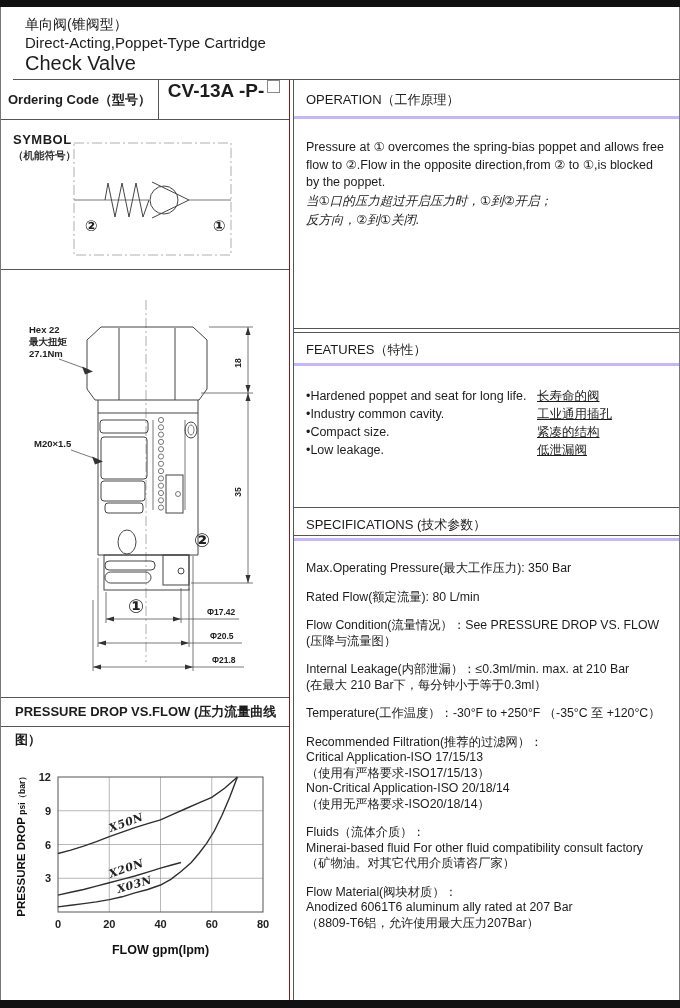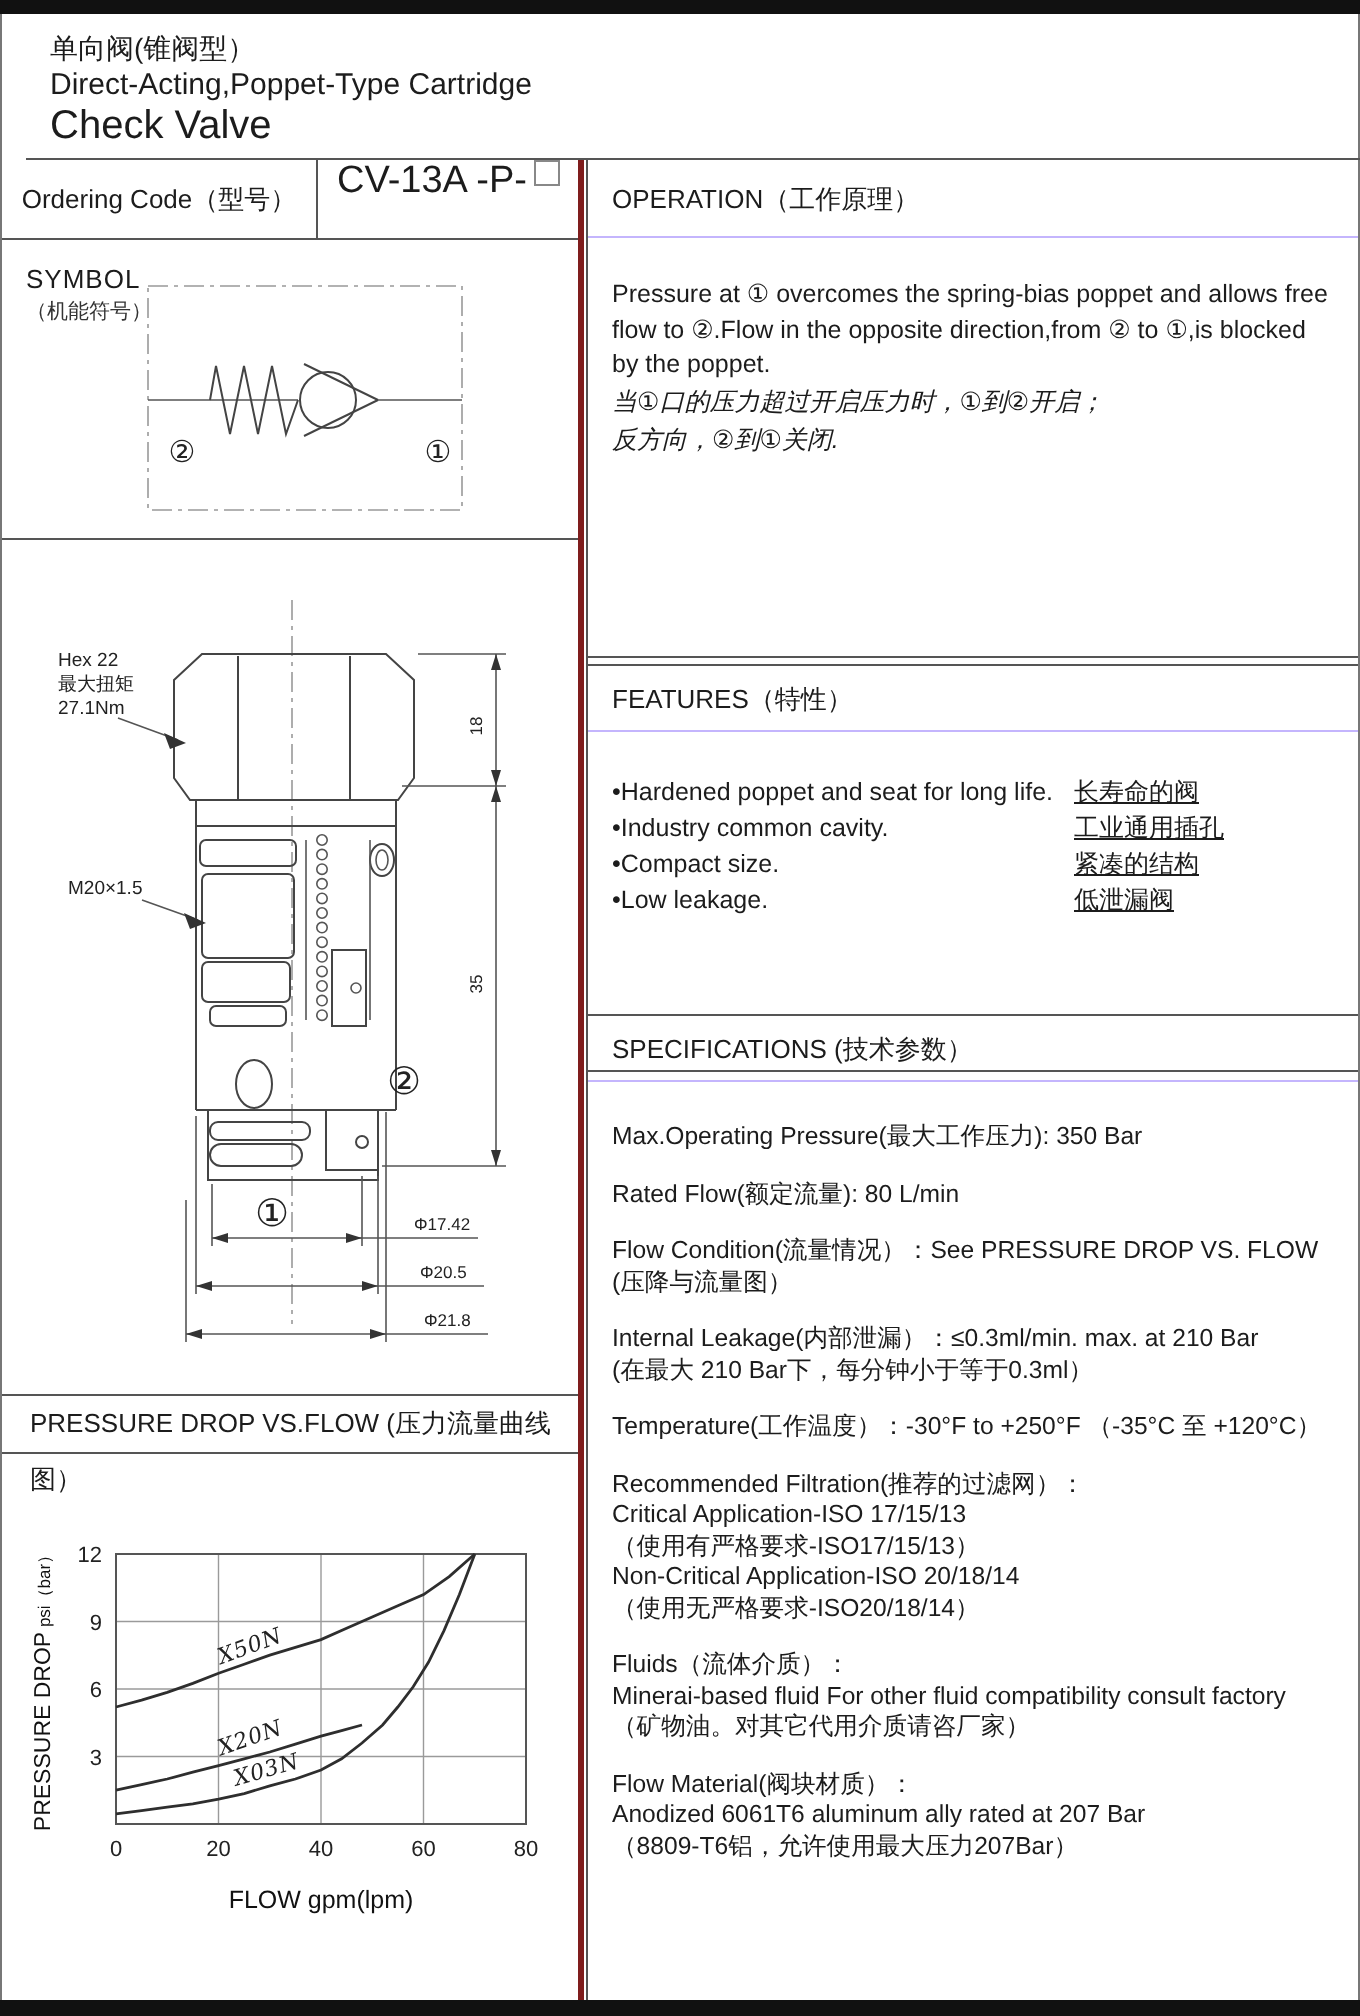--- a/index.html
+++ b/index.html
@@ -6,38 +6,38 @@
   .page{position:relative;width:680px;height:1008px;background:#fff;margin:0 auto;
         font-family:"Liberation Sans","DejaVu Sans",sans-serif;color:#1c1c1c;overflow:hidden;}
   .bar-top{position:absolute;left:0;top:0;width:100%;height:7px;background:#111;}
   .bar-bottom{position:absolute;left:0;bottom:0;width:100%;height:8px;background:#111;}
   .page-inner{position:absolute;left:0;top:7px;right:0;bottom:8px;border-left:1px solid #777;border-right:1px solid #777;}
   .header{position:absolute;left:12px;top:0;width:100%;height:73px;border-bottom:1px solid #555;box-sizing:border-box;text-align:right;}
   .t-zh{position:absolute;left:12px;top:9px;font-size:14px;}
   .t-en1{position:absolute;left:12px;top:27px;font-size:15px;}
   .t-en2{position:absolute;left:12px;top:45px;font-size:20px;}
   .cols{position:absolute;left:0;top:73px;right:0;bottom:0;}
-  .left-col{position:absolute;left:0;top:0;width:288px;height:100%;border-right:3px solid #7f1d1d;box-sizing:content-box;}
+  .left-col{position:absolute;left:0;top:0;width:288px;height:100%;border-right:1px solid #7f1d1d;box-sizing:content-box;font-weight:bold;}
   .right-col{position:absolute;left:292px;right:0;top:0;height:100%;border-left:1px solid #555;}
   
   .order-row{position:absolute;left:0;top:0;width:100%;height:40px;border-bottom:1px solid #555;display:flex;box-sizing:border-box;}
   .order-label{width:157px;border-right:1px solid #555;display:flex;align-items:center;justify-content:center;font-size:13px;}
   .order-code{flex:1;display:flex;align-items:flex-start;justify-content:center;font-size:19px;}
   .code-box{display:inline-block;width:11px;height:11px;border:1px solid #888;margin-left:3px;}
   .symbol-sec{position:absolute;left:0;top:40px;width:100%;height:150px;border-bottom:1px solid #555;box-sizing:border-box;}
   .symbol-title{position:absolute;left:12px;top:12px;font-size:13px;letter-spacing:.5px;}
   .symbol-sub{position:absolute;left:12px;top:29px;font-size:10.5px;color:#333;}
   .symbol-svg,.drawing-svg,.chart-svg{position:absolute;left:0;top:0;}
   .drawing-sec{position:absolute;left:0;top:190px;width:100%;height:428px;border-bottom:1px solid #555;box-sizing:border-box;}
   .chart-head{position:absolute;left:0;top:618px;width:100%;height:29px;border-bottom:1px solid #555;box-sizing:border-box;
               line-height:28px;padding-left:14px;font-size:13px;}
   .chart-sec{position:absolute;left:0;top:647px;width:100%;height:273px;}
   
   .rbox{position:absolute;left:0;width:100%;box-sizing:border-box;border-top:1px solid #555;border-bottom:1px solid #555;}
-  .rbox-head{height:39px;line-height:39px;border-bottom:1px solid #c4b5fd;padding-left:12px;font-size:13px;box-sizing:border-box;}
+  .rbox-head{height:39px;line-height:39px;border-bottom:3px solid #c4b5fd;padding-left:12px;font-size:13px;box-sizing:border-box;}
   .rbox-head.short{height:33px;line-height:33px;}
   .op-box{top:0;height:249px;border-top:none;}
   .feat-box{top:252px;height:204px;}
   .spec-box{top:427px;height:493px;border-bottom:none;}
   .op-body{padding:20px 10px 0 12px;font-size:12.5px;}
   .op-line{line-height:17.5px;}
   .op-line.zh{line-height:19px;font-style:italic;}
   .feat-body{padding:21px 14px 0 12px;font-size:12.5px;}
   .feat-row{display:flex;line-height:18px;}
   .feat-zh{margin-left:auto;width:128px;text-decoration:underline;}

